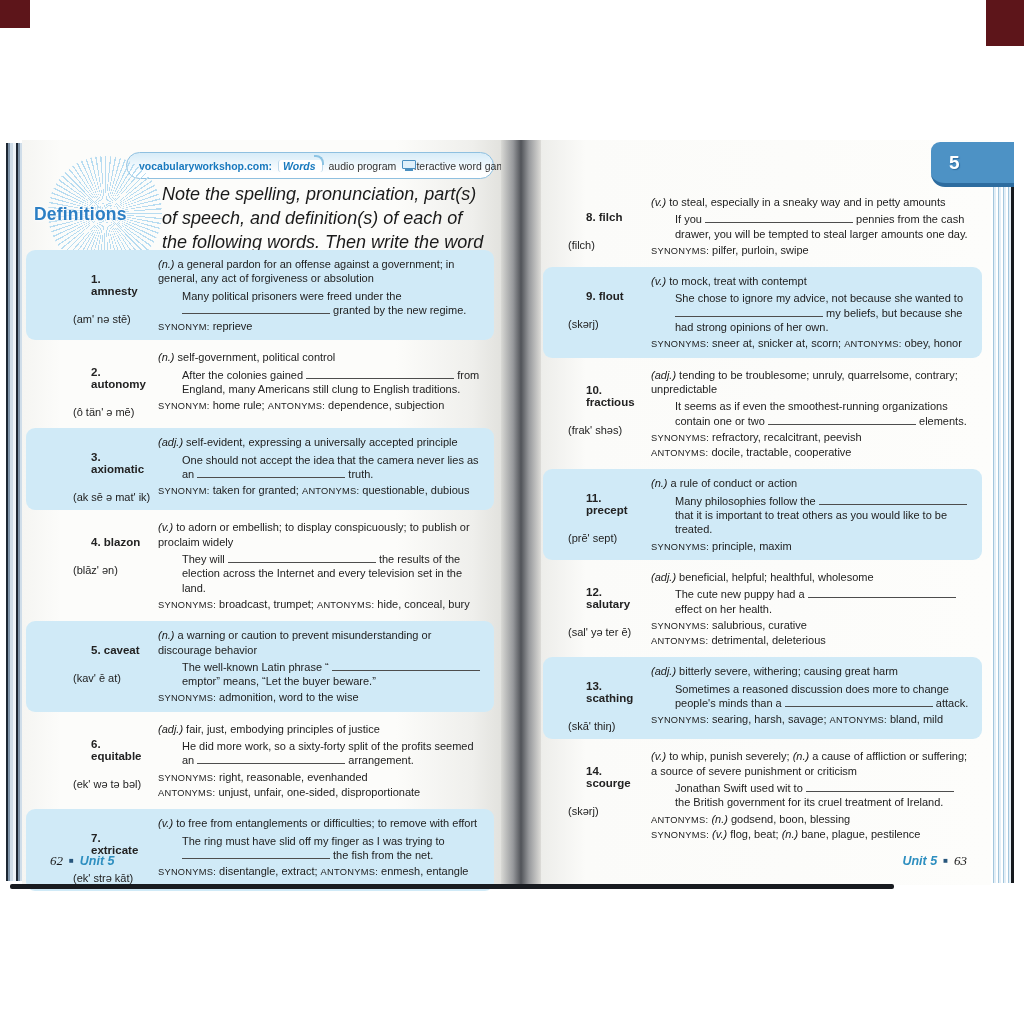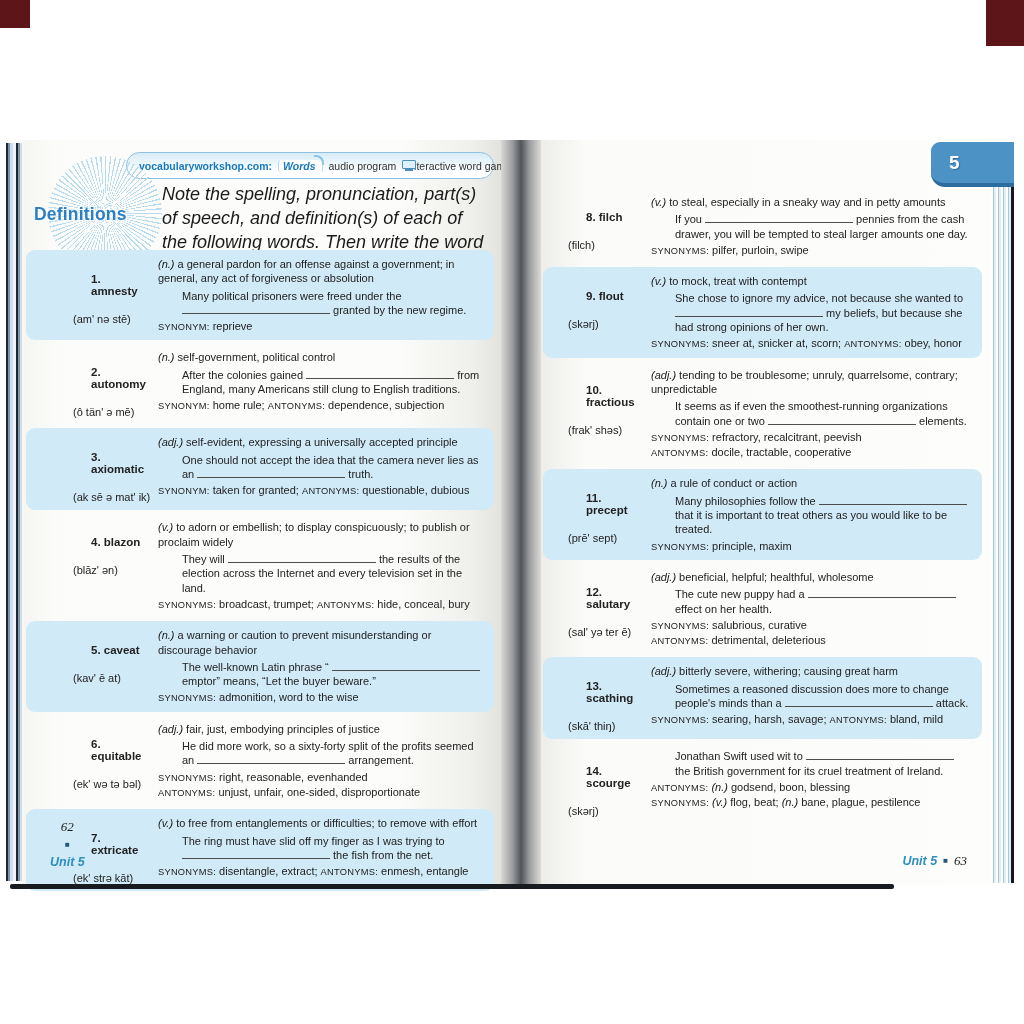--- a/index.html
+++ b/index.html
@@ -64,21 +64,21 @@
   .e-right{flex:1;font-size:11px;line-height:1.3;padding-right:6px;}
   .e-def{margin:0 0 3px 0;}
   .e-sent{margin:0 0 2px 0;padding-left:24px;}
   .e-sent + .e-sent{margin-top:5px;}
   .e-vocab{margin:1px 0 0 0;}
   .sc{font-size:9.3px;letter-spacing:.25px;}
   .blank{display:inline-block;width:148px;height:10px;border-bottom:1.2px solid #4d4d4d;vertical-align:baseline;}
 
   
   .footer{position:absolute;bottom:16px;font-size:12px;display:flex;align-items:center;gap:6px;}
-  .page-left .footer{left:28px;flex-direction:column;}
+  .page-left .footer{left:28px;}
   .page-right .footer{right:24px;}
   .pg-num{font-family:"Liberation Serif",serif;font-style:italic;font-size:13px;color:#1c1c1c;}
   .sq{color:#27567c;font-size:8px;line-height:1;}
   .unit{color:#2e8fc0;font-weight:bold;font-style:italic;font-size:12.5px;}
 </style>
 </head>
 <body>
 
 <div class="screen">
   <div class="corner corner-tl"></div>
@@ -317,20 +317,21 @@
                 <p class="e-vocab"><span class="sc">SYNONYMS:</span> searing, harsh, savage; <span class="sc">ANTONYMS:</span> bland, mild</p>
               </div>
     </div>
   </div>
           <div class="entry">
     <div class="e-left">
       <p class="e-numword">14. scourge</p>
       <p class="e-pron">(skərj)</p>
     </div>
     <div class="e-right">
+      <p class="e-def"><i>(v.)</i> to whip, punish severely; <i>(n.)</i> a cause of affliction or suffering; a source of severe punishment or criticism</p>
       <div>
                 <p class="e-sent">Jonathan Swift used wit to <span class="blank"></span> the British government for its cruel treatment of Ireland.</p>
               </div>
       <div>
                 <p class="e-vocab"><span class="sc">ANTONYMS:</span> <i>(n.)</i> godsend, boon, blessing</p>
                 <p class="e-vocab"><span class="sc">SYNONYMS:</span> <i>(v.)</i> flog, beat; <i>(n.)</i> bane, plague, pestilence</p>
               </div>
     </div>
   </div>
         </div>

